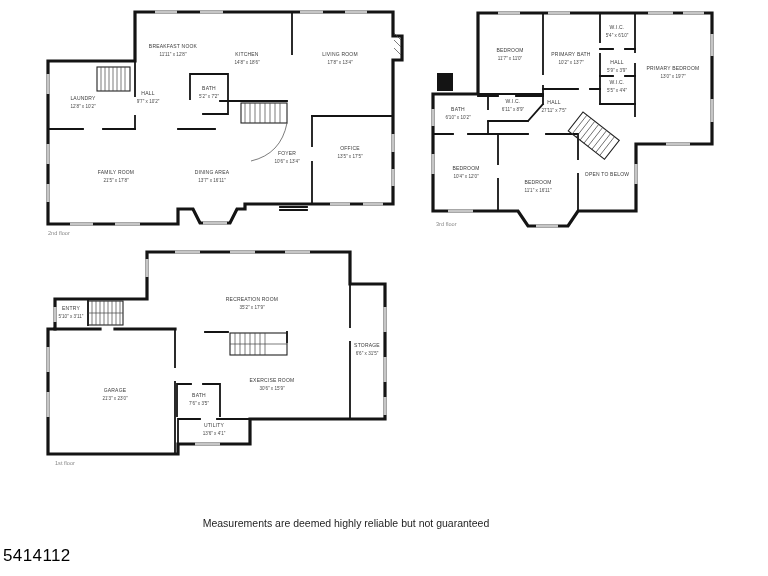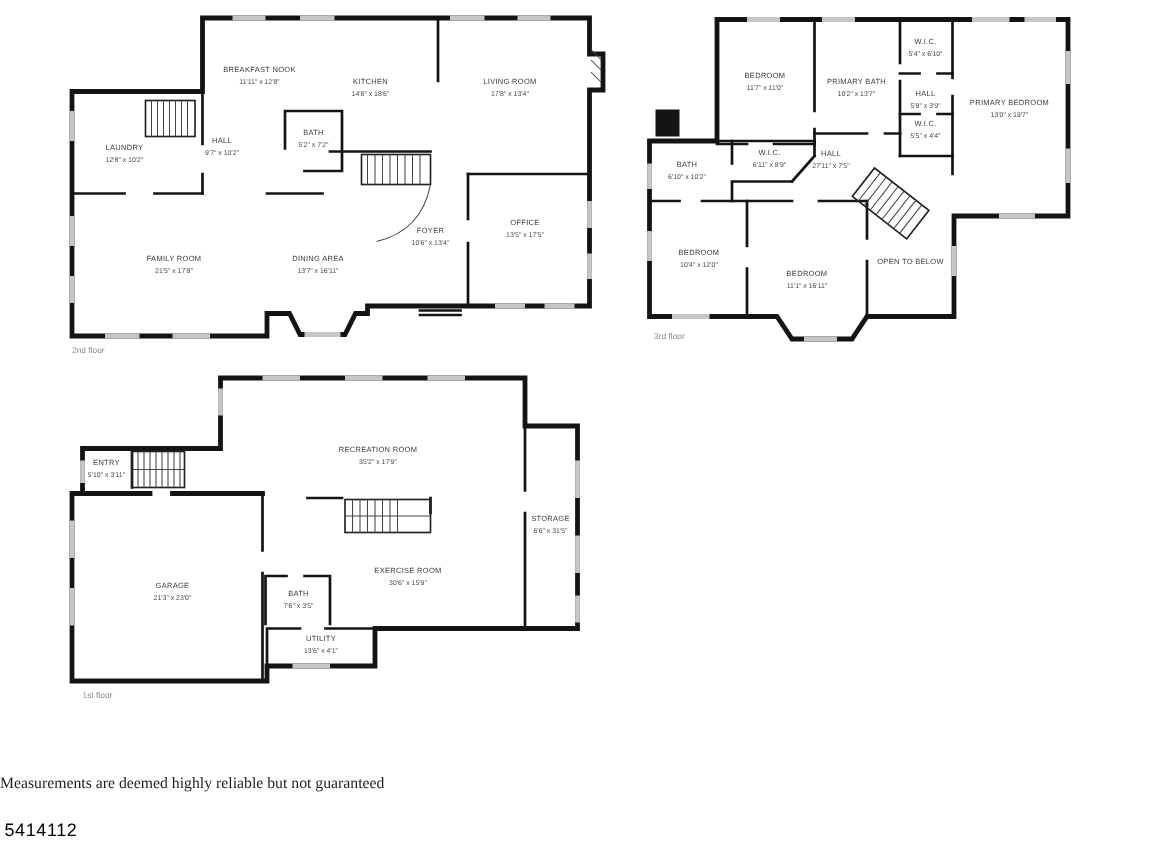--- a/index.html
+++ b/index.html
@@ -14,25 +14,25 @@
   .wn {stroke:#c6c6c6;stroke-width:3.2;fill:none;stroke-linecap:butt;}
   .sb {stroke:#222;stroke-width:1.1;fill:none;}
   .st {stroke:#444;stroke-width:.7;fill:none;}
   .blk{fill:#141414;}
   
   text{font-family:"Liberation Sans",sans-serif;}
   .rn{font-size:5px;fill:#3a3a3a;text-anchor:middle;letter-spacing:.2px;}
   .rd{font-size:4.6px;fill:#4a4a4a;text-anchor:middle;}
   .fl{font-size:5.6px;fill:#8a8a8a;text-anchor:start;}
   .disclaimer{
-    position:absolute;top:517px;left:0;width:692px;text-align:left;
-    font-size:10.5px;color:#1e1e1e;font-family:Liberation Serif, serif;
+    position:absolute;top:517px;left:0;width:692px;text-align:center;
+    font-size:10.5px;color:#1e1e1e;
   }
   .listing-id{
-    position:absolute;left:3px;top:546px;font-size:12px;color:#000;
+    position:absolute;left:3px;top:546px;font-size:17px;color:#000;
     letter-spacing:.4px;
   }
 </style>
 </head>
 <body>
 
 <svg class="plan" style="left:45px;top:4px;" width="365" height="240" viewBox="0 0 365 240">
 
   <g>
     <path class="w" d="M 92,8 H 348 V 32 H 357 V 56 H 348 V 200 H 200 V 205 H 192 L 185,219 H 155 L 148,205 H 133 V 220 H 3 V 57 H 90 V 8 Z"></path>

